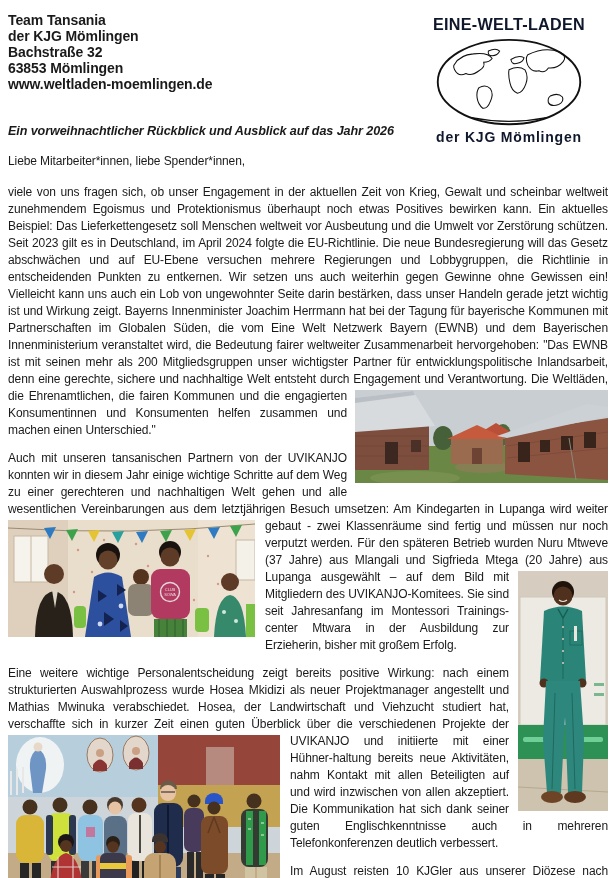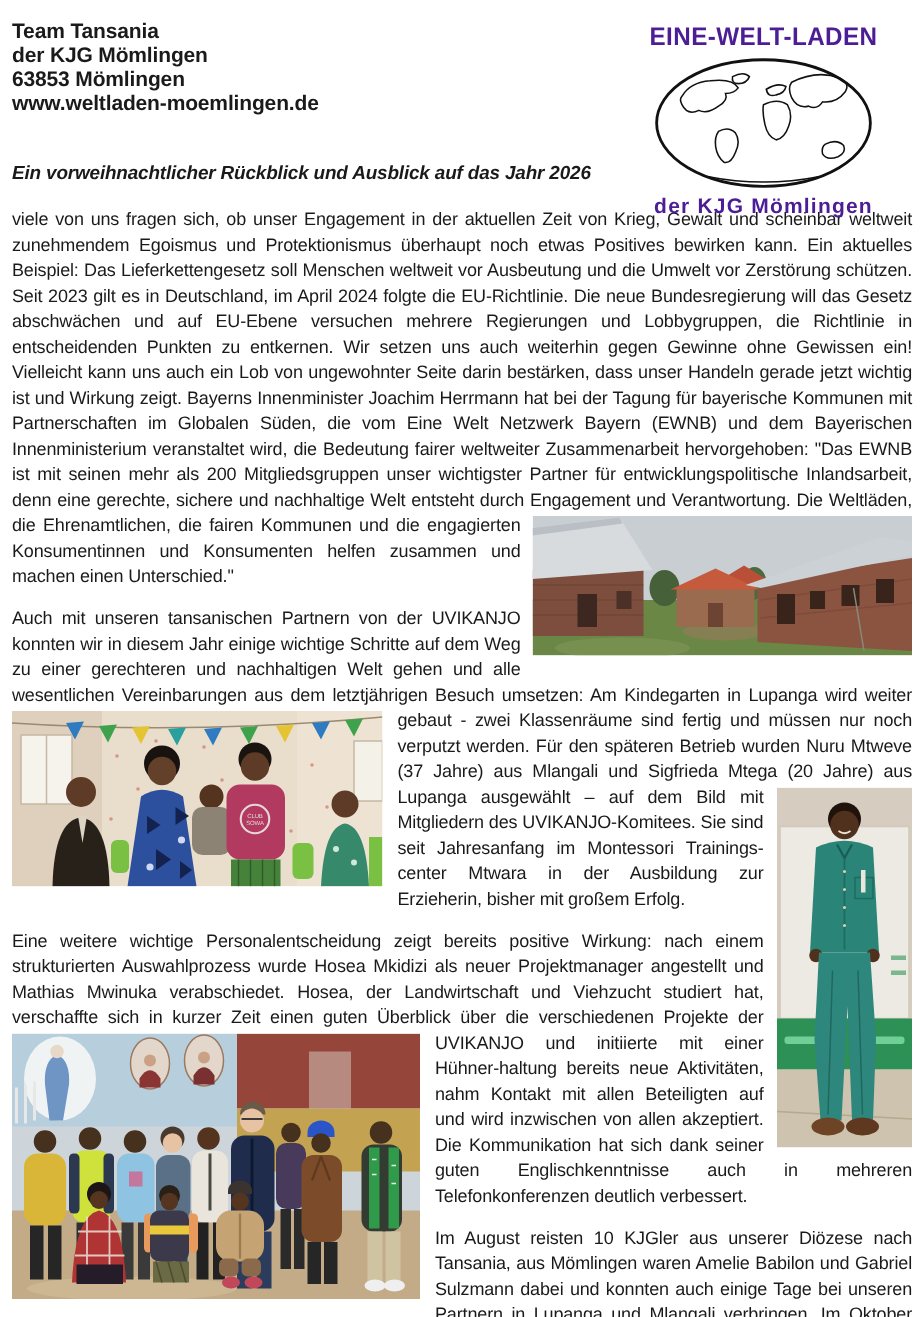--- a/index.html
+++ b/index.html
@@ -12,21 +12,21 @@
     color:#1a1a1a;
     font-family:"Liberation Sans",sans-serif;
     font-size:12px;line-height:17px;
     letter-spacing:-0.1px;
     overflow:hidden;
   }
   .address{font-weight:bold;font-size:14px;line-height:16px;}
   .address div{white-space:nowrap;}
   .logo{
     position:absolute;top:16px;right:16px;width:180px;
-    text-align:center;color:#4c1d95;
+    text-align:center;color:#0f172a;
   }
   .logo-title{
     font-weight:bold;font-size:17px;letter-spacing:0.3px;
     white-space:nowrap;transform:scaleX(0.95);transform-origin:center;
   }
   .logo svg{display:block;margin:3px auto 1px;}
   .logo-sub{font-weight:bold;font-size:14px;letter-spacing:0.8px;white-space:nowrap;}
   h1{
     font-size:12.6px;line-height:17px;font-style:italic;font-weight:bold;
     margin:31px 0 0;letter-spacing:-0.1px;
@@ -60,27 +60,29 @@
         <path d="M124,64 q8,-4 13,1 q2,5 -4,8 q-8,3 -11,-2 q-1,-5 2,-7 z"></path>
         <path d="M40,87 q40,8 80,0"></path>
       </g>
     </svg>
     <div class="logo-sub">der KJG Mömlingen</div>
   </div>
 
   <div class="address">
     <div>Team Tansania</div>
     <div>der KJG Mömlingen</div>
+    <div>Bachstraße 32</div>
     <div>63853 Mömlingen</div>
     <div>www.weltladen-moemlingen.de</div>
   </div>
 
   <h1>Ein vorweihnachtlicher Rückblick und Ausblick auf das Jahr 2026</h1>
 
   <p class="greeting">
+    <span>Liebe Mitarbeiter*innen, liebe Spender*innen,</span>
   </p>
 
   <p class="body-p">
     <span>viele von uns fragen sich, ob unser Engagement in der aktuellen Zeit von Krieg, Gewalt und scheinbar weltweit zunehmendem Egoismus und Protektionismus überhaupt noch etwas Positives bewirken kann. Ein aktuelles Beispiel: Das Lieferkettengesetz soll Menschen weltweit vor Ausbeutung und die Umwelt vor Zerstörung schützen. Seit 2023 gilt es in Deutschland, im April 2024 folgte die EU-Richtlinie. Die neue Bundesregierung will das Gesetz abschwächen und auf EU-Ebene versuchen mehrere Regierungen und Lobbygruppen, die Richtlinie in entscheidenden Punkten zu entkernen. Wir setzen uns auch weiterhin gegen Gewinne ohne Gewissen ein! Vielleicht kann uns auch ein Lob von ungewohnter Seite darin bestärken, dass unser Handeln gerade jetzt wichtig ist und Wirkung zeigt. Bayerns Innenminister Joachim Herrmann hat bei der Tagung für bayerische Kommunen mit Partnerschaften im Globalen Süden, die vom Eine Welt Netzwerk Bayern (EWNB) und dem Bayerischen Innenministerium veranstaltet wird, die Bedeutung fairer weltweiter Zusammenarbeit hervorgehoben: "Das EWNB ist mit seinen mehr als 200 Mitgliedsgruppen unser wichtigster Partner für entwicklungspolitische Inlandsarbeit, denn eine gerechte, sichere und nachhaltige Welt entsteht durch Engagement und Verantwortung. Die Weltläden,</span>
     <span class="photo ph1" role="img" aria-label="Kindergarten-Baustelle in Lupanga">
       <svg viewBox="0 0 253 93" preserveAspectRatio="none" aria-hidden="true">
         <rect width="253" height="93" fill="#c9ced3"></rect>
         <rect y="56" width="253" height="37" fill="#6b8746"></rect>
         <ellipse cx="60" cy="88" rx="45" ry="7" fill="#7d9452" opacity="0.7"></ellipse>
         <ellipse cx="128" cy="77" rx="28" ry="6" fill="#8d7d58" opacity="0.8"></ellipse>

